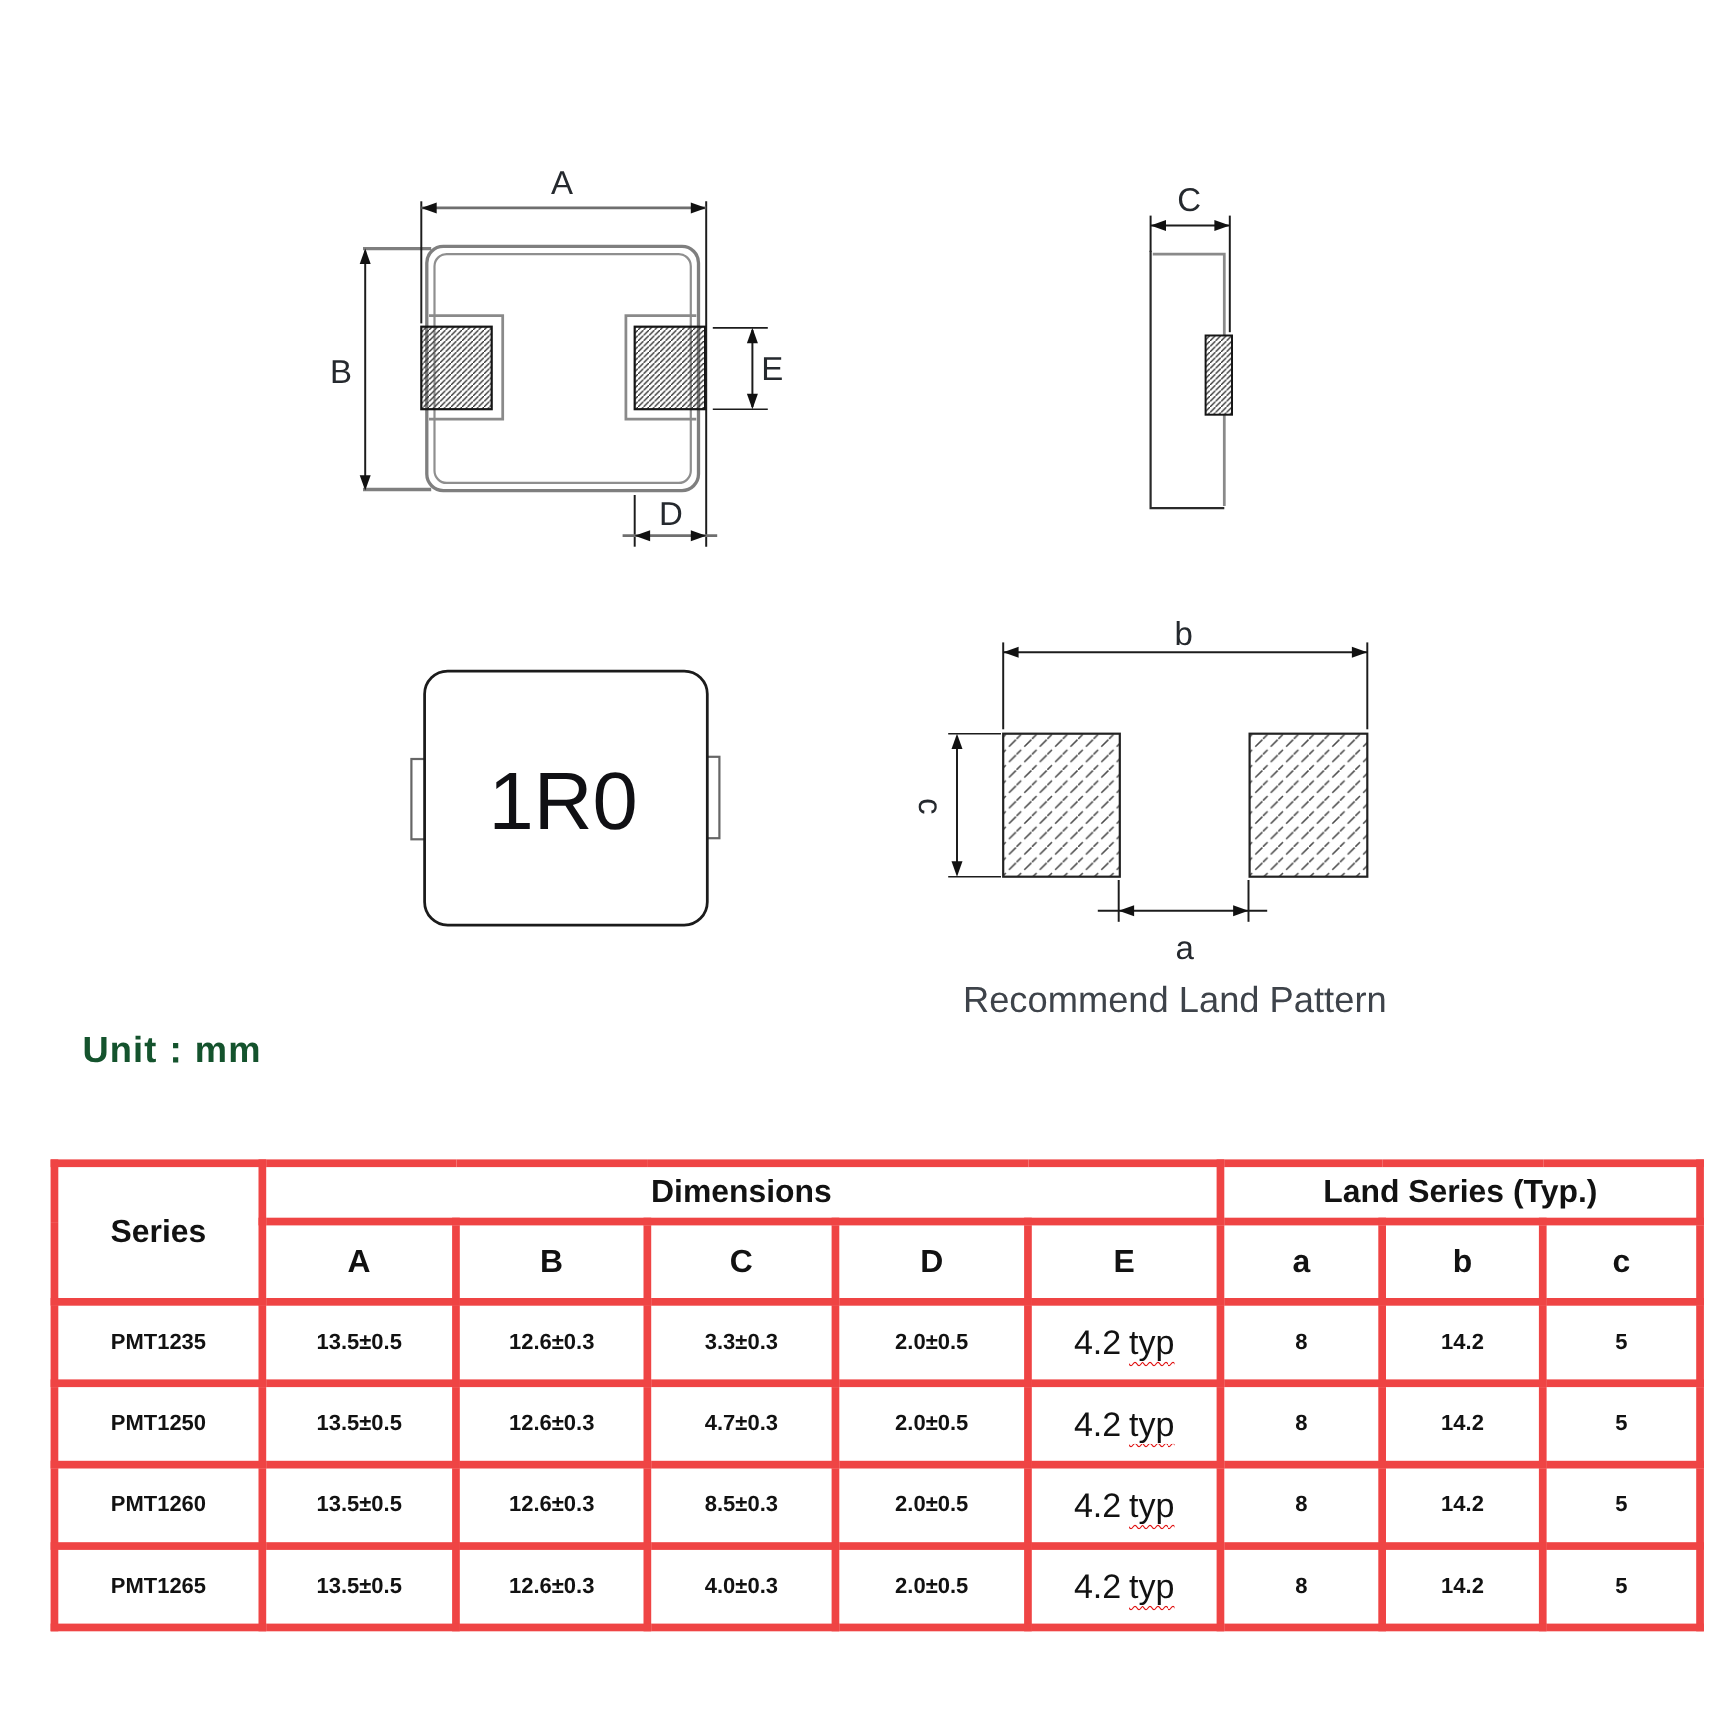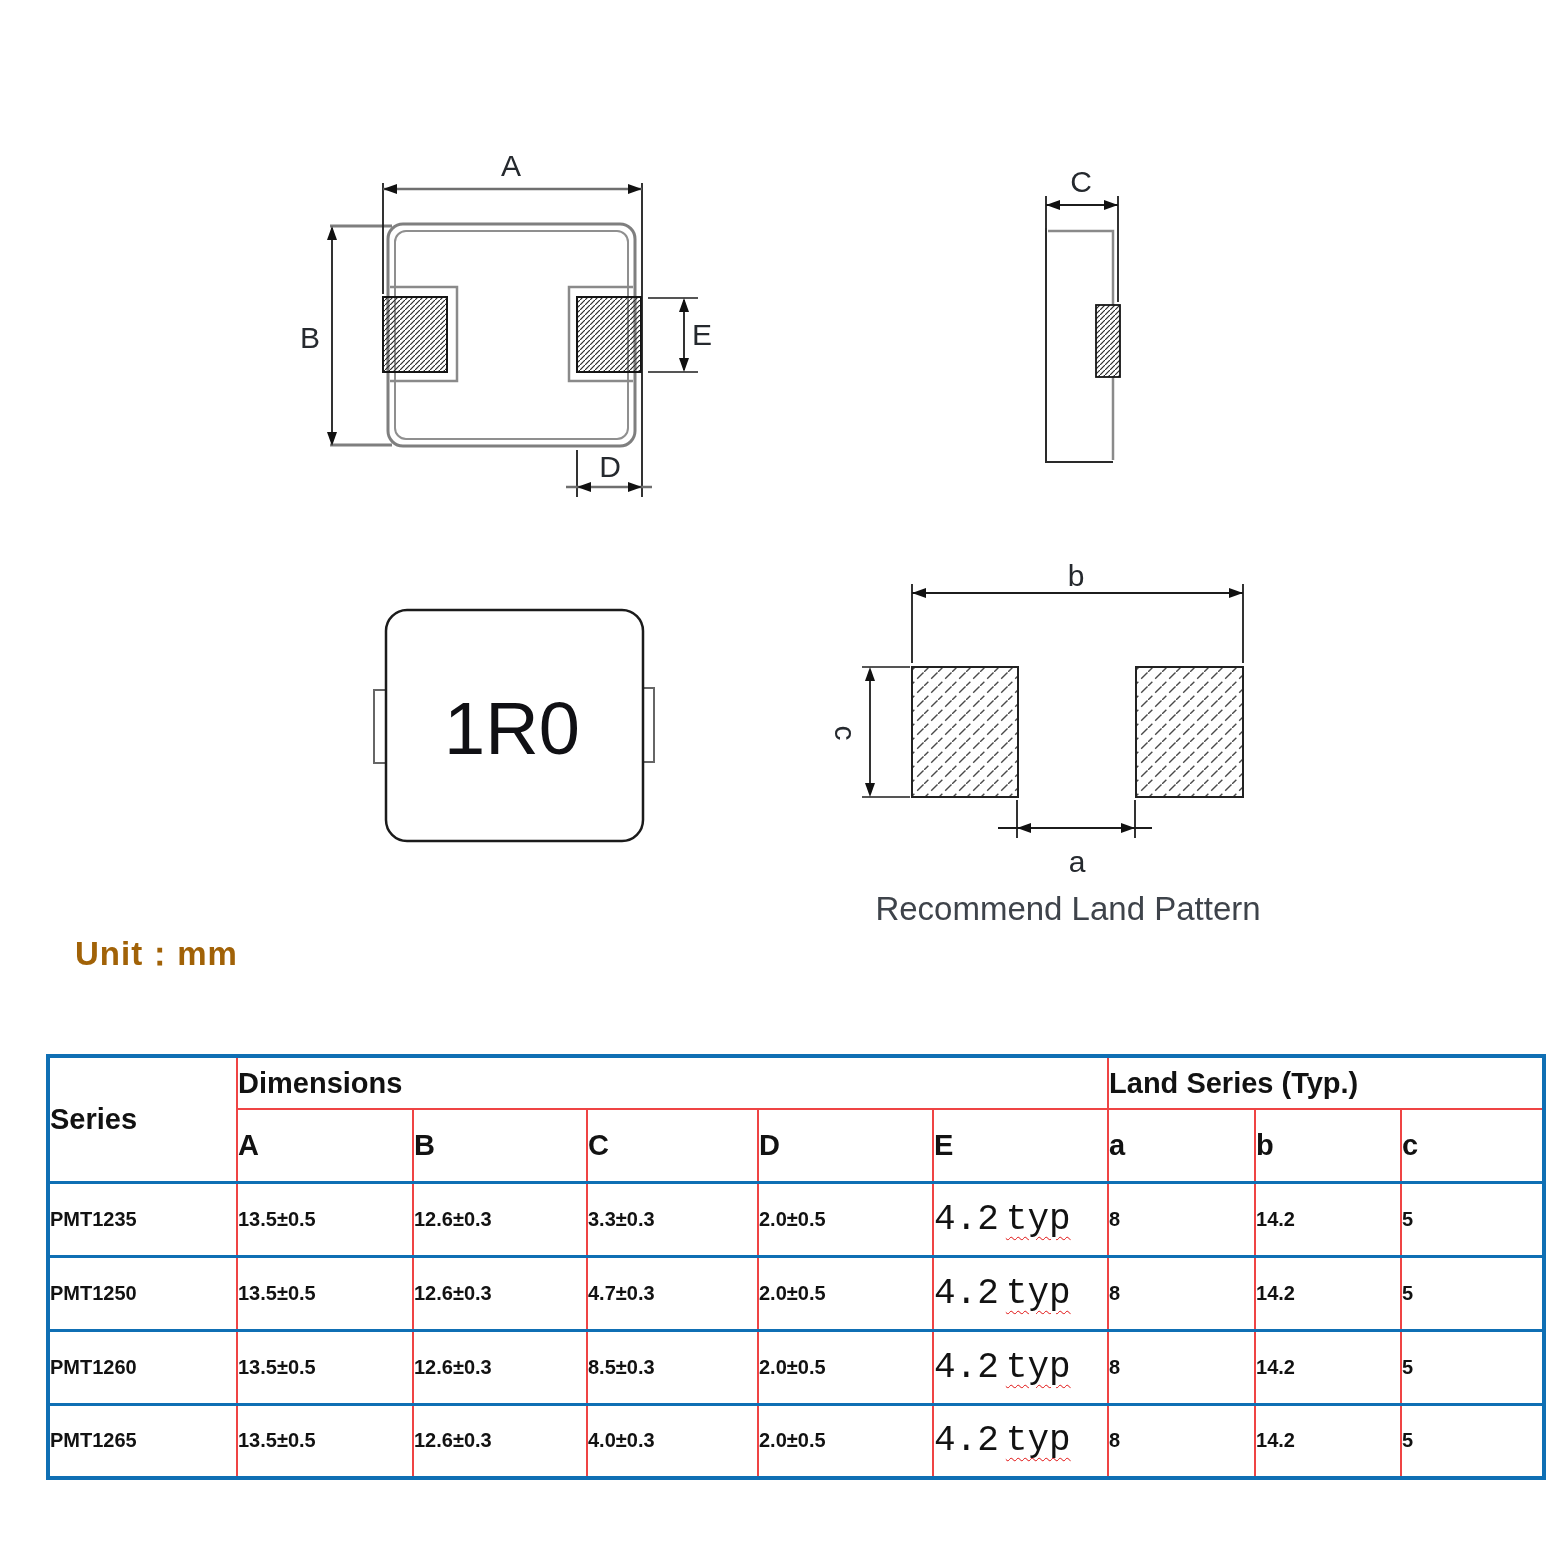--- a/index.html
+++ b/index.html
@@ -10,37 +10,37 @@
   #drawings { position:absolute; left:0; top:0; }
   svg text {
     font-family:"Liberation Sans","DejaVu Sans",sans-serif;
     fill:#25292e;
   }
   .dimlabel { font-size:30px; }
   .marking-text { font-size:74px; fill:#101014; }
   .lp-title { font-size:33px; fill:#3e434a; }
   #unit-label {
     position:absolute; left:75px; top:932px;
-    font-size:33px; font-weight:bold; color:#a16207; letter-spacing:1px;
+    font-size:33px; font-weight:bold; color:#14532d; letter-spacing:1px;
   }
   .spec-table {
     position:absolute; left:46px; top:1054px; width:1496px;
     border-collapse:collapse; table-layout:fixed;
     border:4px solid #0f6fb4; color:#121212;
   }
   .spec-table th, .spec-table td {
-    border:2px solid #ef4444; text-align:left; vertical-align:middle;
+    border:7px solid #ef4444; text-align:center; vertical-align:middle;
     padding:0; overflow:hidden;
   }
   .spec-table th { font-size:29px; font-weight:bold; }
   .spec-table td { font-size:20px; font-weight:bold; }
   .hrow1 { height:53px; }
   .hrow2 { height:73px; }
   .drow  { height:74px; border-top:3px solid #0f6fb4; }
-  td.ecell { font-weight:400; font-size:36px;font-family:Liberation Mono, monospace; }
+  td.ecell { font-weight:400; font-size:31px; }
   .typ {
     margin-left:7px;
     text-decoration-line:underline;
     text-decoration-style:wavy;
     text-decoration-color:#e01010;
     text-decoration-thickness:1px;
     text-underline-offset:7px;
   }
 </style>
 </head>

